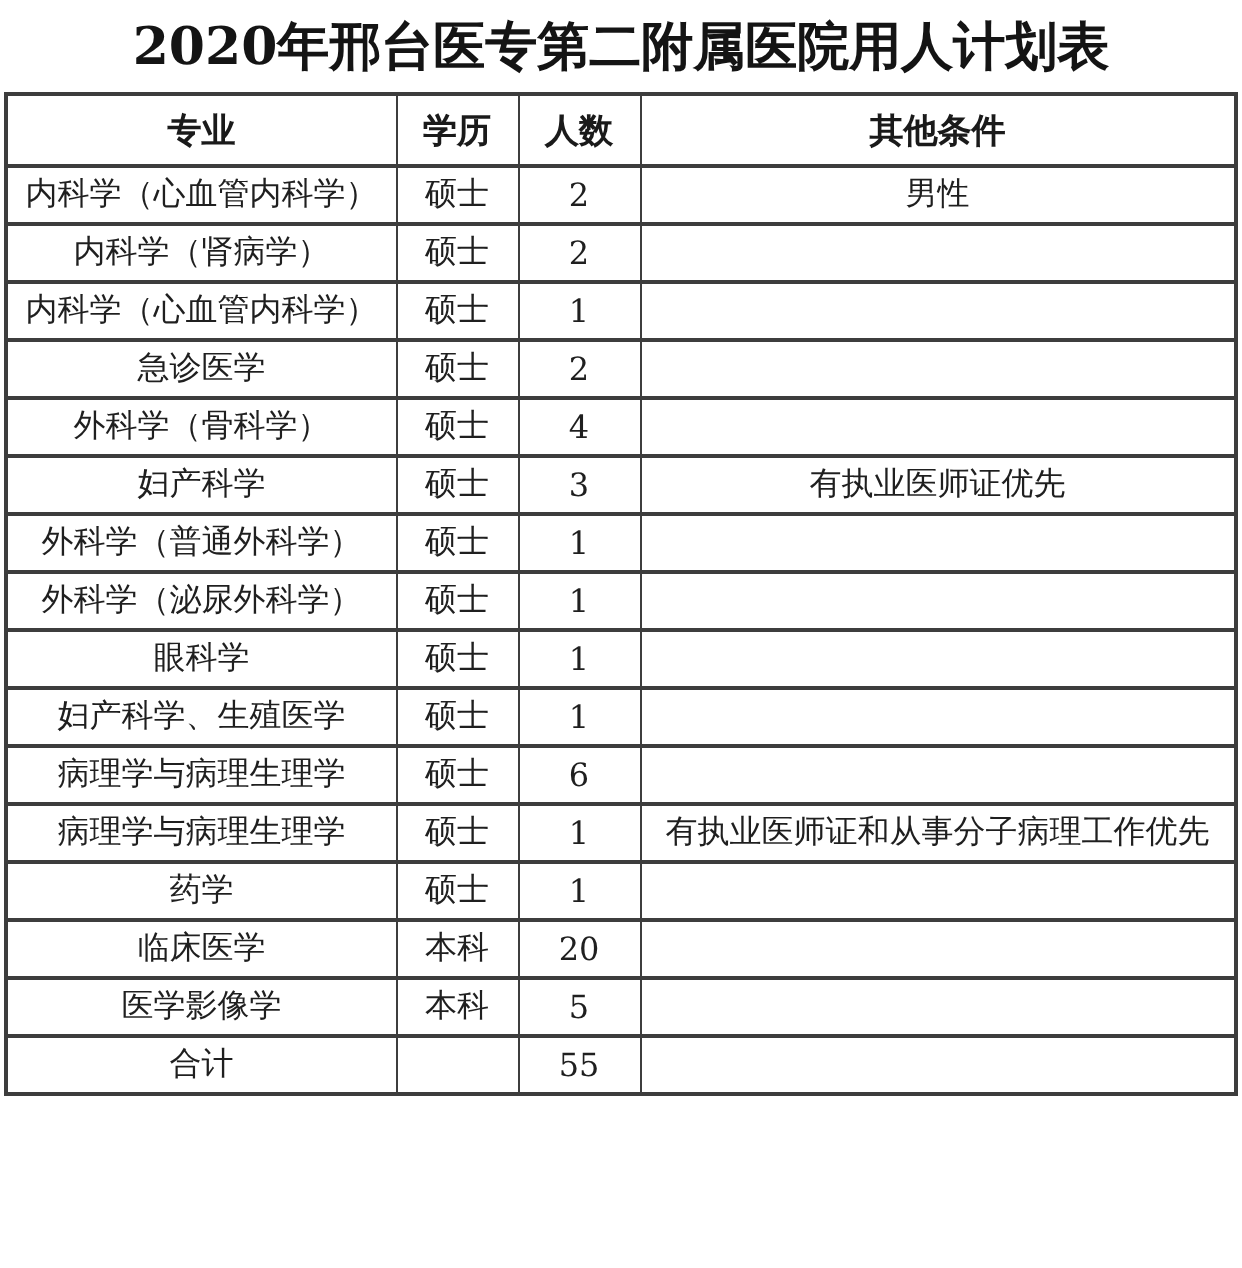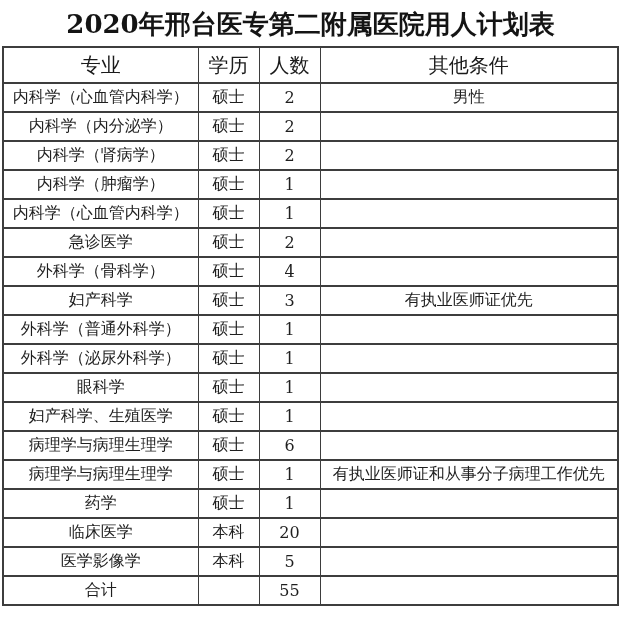--- a/index.html
+++ b/index.html
@@ -35,22 +35,22 @@
     border: solid #3d3d3d;
     border-width: 2px 1px;
     text-align: center;
     vertical-align: middle;
     padding: 0 2px;
     overflow: hidden;
     white-space: nowrap;
   }
   .plan-table th {
     height: 34px;
-    font-size: 20px;
-    font-weight: normal;
+    font-size: 17px;
+    font-weight: bold;
     color: #1a1a1a;
   }
   .plan-table td {
     height: 27px;
     font-size: 16px;
   }
   .plan-table td.cell-count,
   .plan-table td.cell-degree {
     font-size: 16px;
     text-align: center;
@@ -81,35 +81,23 @@
     </tr>
   </thead>
   <tbody>
       <tr>
         <td class="cell-major">内科学（心血管内科学）</td>
         <td class="cell-degree">硕士</td>
         <td class="cell-count">2</td>
         <td class="cell-note">男性</td>
       </tr>
       <tr>
-        <td class="cell-major">内科学（内分泌学）</td>
-        <td class="cell-degree">硕士</td>
-        <td class="cell-count">2</td>
-        <td class="cell-note"></td>
-      </tr>
-      <tr>
         <td class="cell-major">内科学（肾病学）</td>
         <td class="cell-degree">硕士</td>
         <td class="cell-count">2</td>
-        <td class="cell-note"></td>
-      </tr>
-      <tr>
-        <td class="cell-major">内科学（肿瘤学）</td>
-        <td class="cell-degree">硕士</td>
-        <td class="cell-count">1</td>
         <td class="cell-note"></td>
       </tr>
       <tr>
         <td class="cell-major">内科学（心血管内科学）</td>
         <td class="cell-degree">硕士</td>
         <td class="cell-count">1</td>
         <td class="cell-note"></td>
       </tr>
       <tr>
         <td class="cell-major">急诊医学</td>

